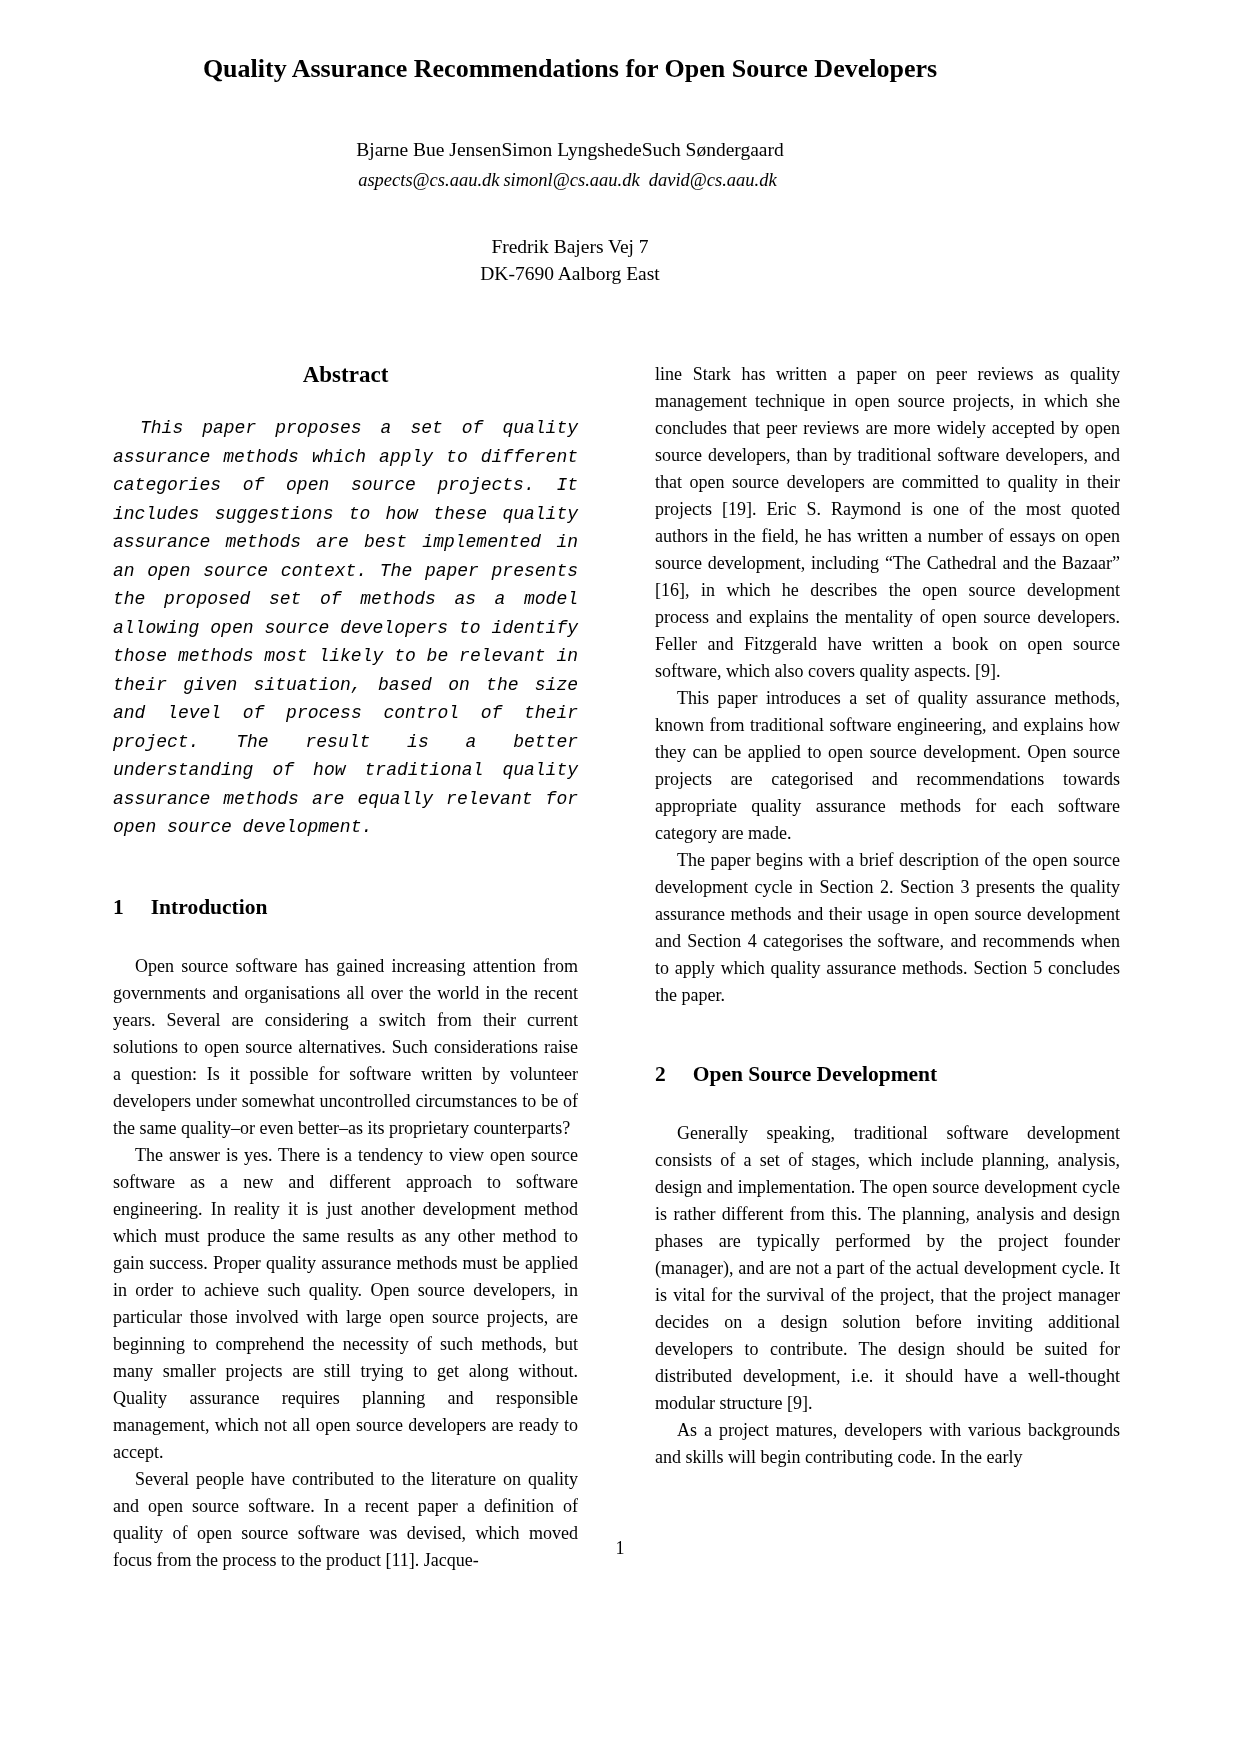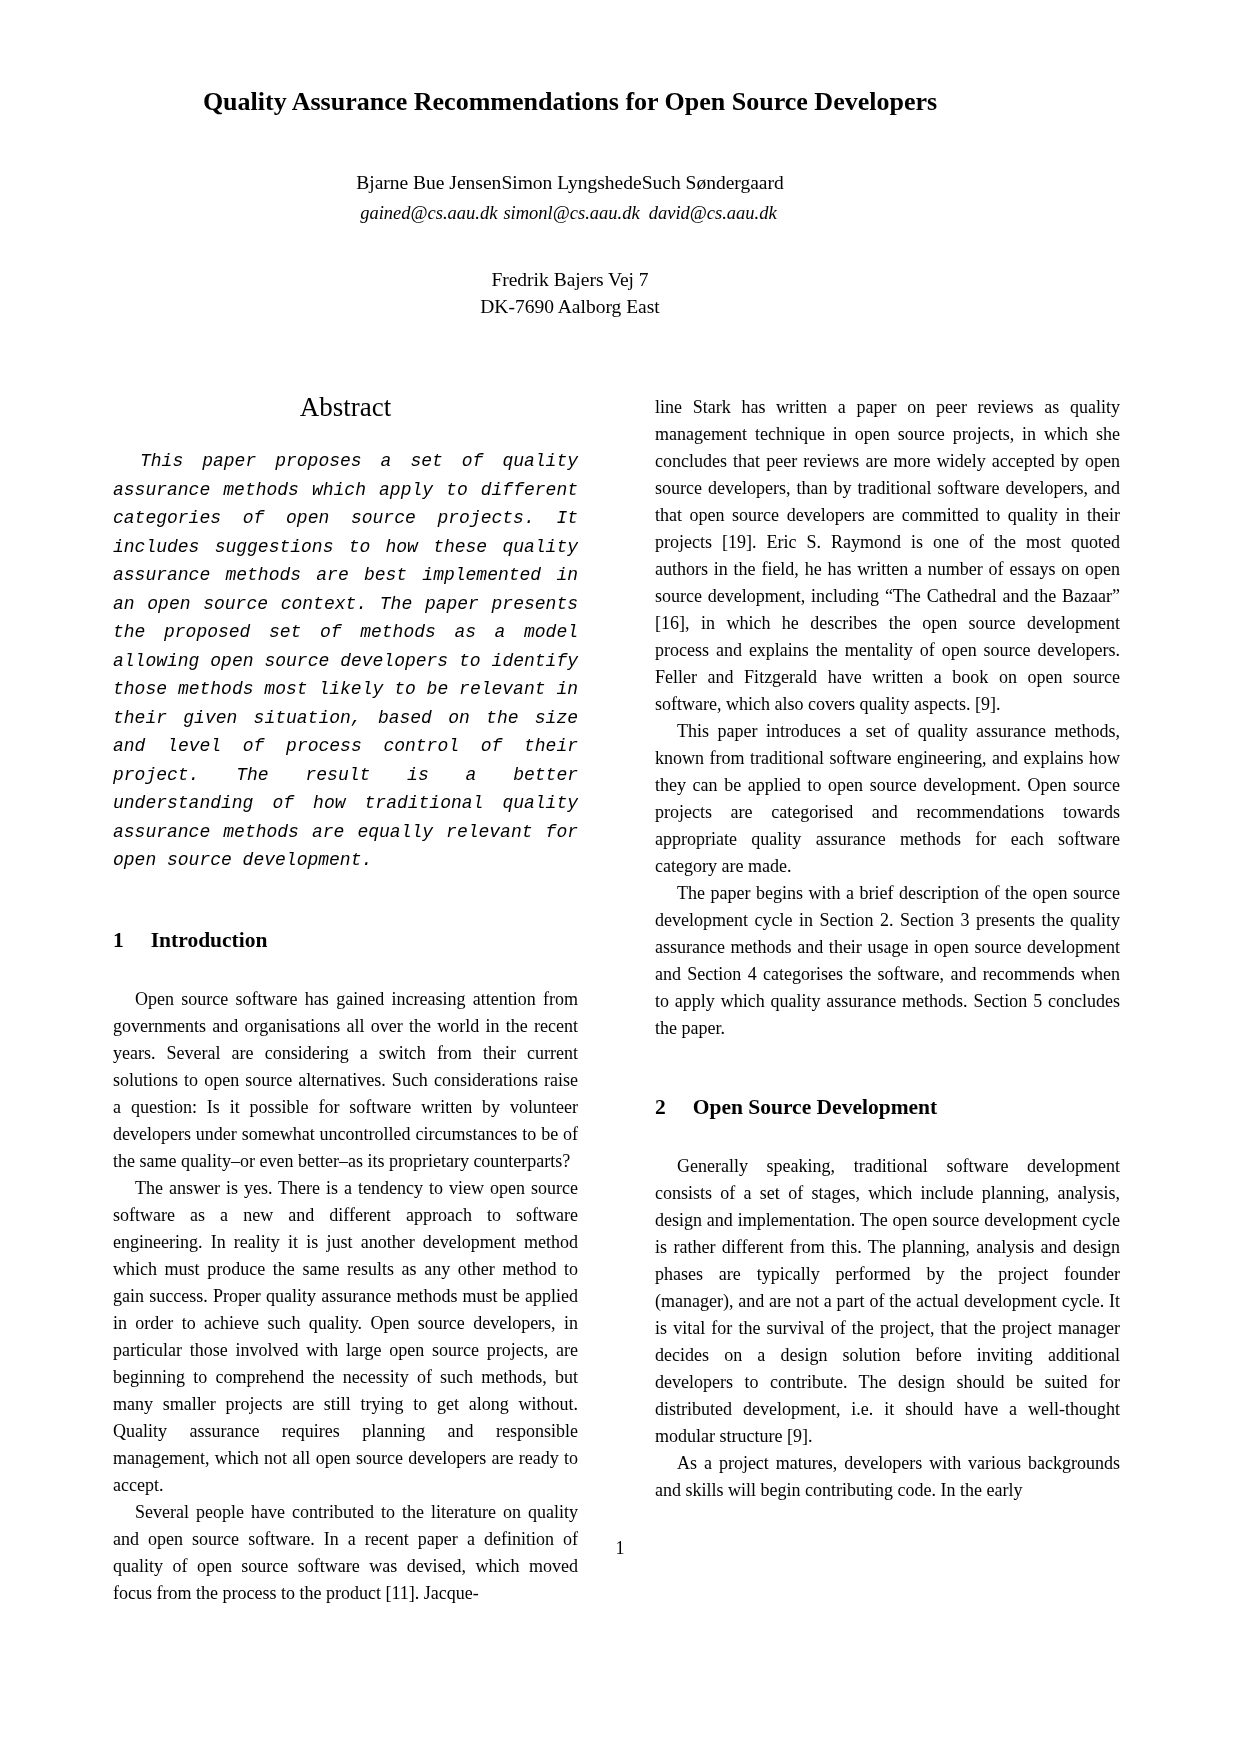--- a/index.html
+++ b/index.html
@@ -9,21 +9,21 @@
     height: 1755px;
     background: #ffffff;
     color: #000000;
     font-family: "Liberation Serif", "DejaVu Serif", serif;
     overflow: hidden;
   }
   .header {
     margin-left: 113px;
     width: 914px;
     text-align: center;
-    padding-top: 86px;
+    padding-top: 53px;
   }
   .paper-title {
     font-size: 26px;
     font-weight: bold;
     margin: 0;
     line-height: 32px;
   }
   .authors {
     display: flex;
     justify-content: center;
@@ -44,22 +44,22 @@
     margin-top: 74px;
   }
   .col {
     width: 465px;
     font-size: 18px;
     line-height: 27px;
     text-align: justify;
   }
   .abstract-heading {
     text-align: center;
-    font-weight: normal;
-    font-size: 27px;
+    font-weight: bold;
+    font-size: 23px;
     margin: 0 0 26px 0;
   }
   .abstract-body {
     font-style: italic;
     line-height: 28.5px;
     text-indent: 27px;
     margin: 0;
     font-family: Liberation Mono, monospace;
   }
   .sec-heading {
@@ -87,21 +87,21 @@
 <body>
 
 <div class="page">
 
   <div class="header">
     <h1 class="paper-title">Quality Assurance Recommendations for Open Source Developers</h1>
 
     <div class="authors">
       <div class="author">
         <div class="author-name">Bjarne Bue Jensen</div>
-        <div class="author-email">gained@cs.aau.dk</div>
+        <div class="author-email">aspects@cs.aau.dk</div>
       </div>
       <div class="author">
         <div class="author-name">Simon Lyngshede</div>
         <div class="author-email">simonl@cs.aau.dk</div>
       </div>
       <div class="author">
         <div class="author-name">Such Søndergaard</div>
         <div class="author-email">david@cs.aau.dk</div>
       </div>
     </div>

